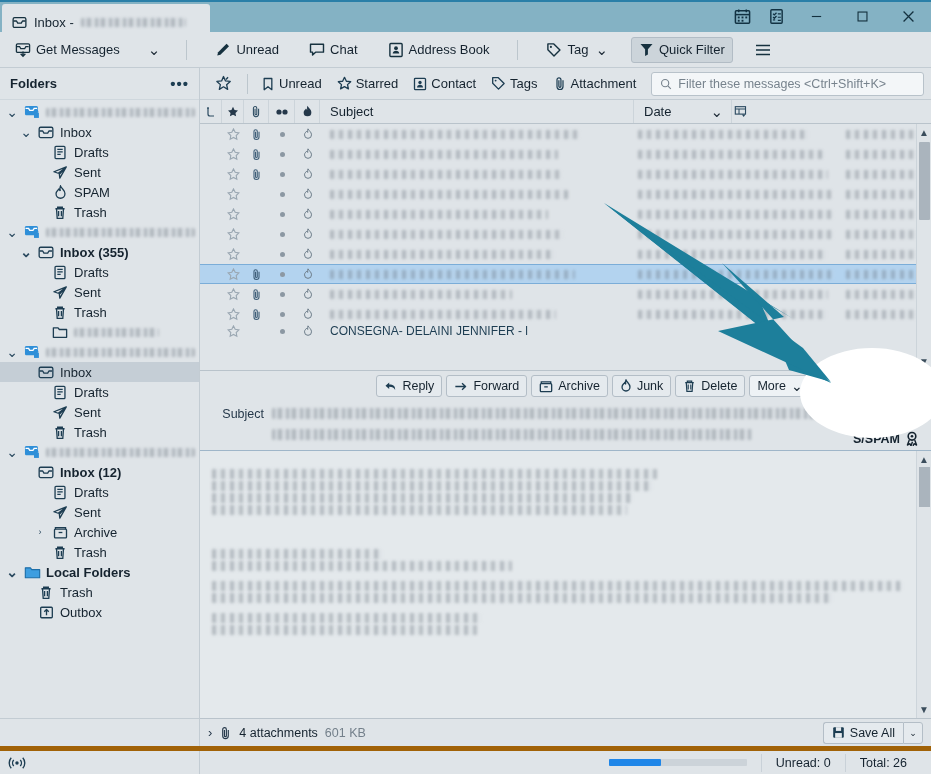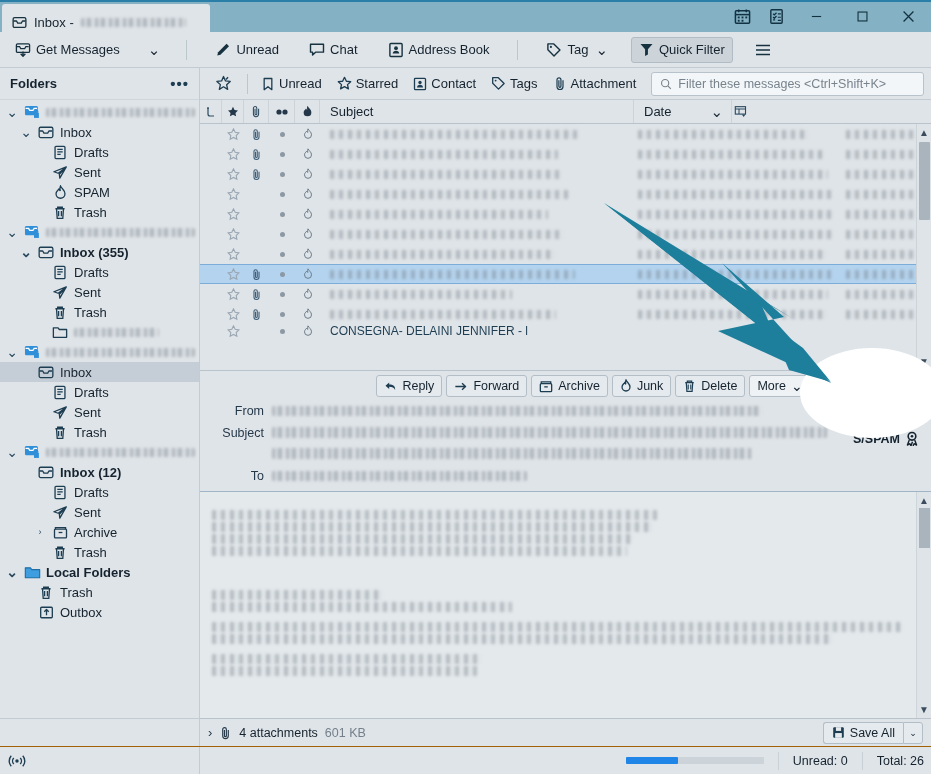--- a/index.html
+++ b/index.html
@@ -168,21 +168,21 @@
   .saveall .main {
     display:flex; align-items:center; gap:5px; height:22px; padding:0 8px; font-size:12.5px;
     border:1px solid #b4bec7; border-right:none; border-radius:3px 0 0 3px; background:#e5eaee;
   }
   .saveall .caret {
     width:20px; height:22px; display:flex; align-items:center; justify-content:center;
     border:1px solid #b4bec7; border-radius:0 3px 3px 0; background:#e5eaee; font-size:9px;
   }
 
   
-  .statusbar { height: 28px; flex:0 0 28px; display:flex; align-items:center; background:#dfe4e8; border-top:1px solid #a16207;}
+  .statusbar { height: 28px; flex:0 0 28px; display:flex; align-items:center; background:#dfe4e8; border-top:5px solid #a16207;}
   .sb-left { width: 200px; flex:0 0 200px; display:flex; align-items:center; padding-left:8px; border-right:1px solid #c3ccd3; height:100%;}
   .sb-right { flex:1; display:flex; align-items:center; justify-content:flex-end; gap:0; height:100%;}
   .progress { width: 138px; height: 7px; background: #ccd3d9; border-radius:1px; margin-right: 14px;}
   .progress > i { display:block; height:100%; background:#1f86e8; border-radius:1px;}
   .sb-cell { padding: 0 14px; font-size:12.5px; border-left:1px solid #c9d1d8; height:18px; display:flex; align-items:center;}
 
   
   .overlay { position:absolute; left:0; top:0; width:931px; height:774px; pointer-events:none; z-index:5;}
   svg { display:block; }
 </style>
@@ -1063,42 +1063,30 @@
               <span style="display:flex;">
                 <svg width="15" height="15" viewBox="0 0 16 16">
                   <path d="M6.2 1.3c1 0 1.6.7 1.6 1.5 0 .3-.1.5-.1.7h2.3v2.3c.2 0 .4-.1.7-.1.9 0 1.6.6 1.6 1.6s-.7 1.6-1.6 1.6c-.3 0-.5-.1-.7-.1v2.3H7.7c0-.2.1-.4.1-.7 0-.9-.6-1.6-1.6-1.6s-1.5.7-1.5 1.6c0 .3 0 .5.1.7H2.5V8.8c.2 0 .4.1.7.1.9 0 1.6-.6 1.6-1.6S4.1 5.7 3.2 5.7c-.3 0-.5.1-.7.1V3.5h2.3c-.1-.2-.1-.4-.1-.7 0-.8.6-1.5 1.5-1.5z" fill="#5bc236"></path>
                 </svg>
               </span>
               <span>MultiAntivirus</span>
             </div>
           </div>
 
         <div class="hdrfields">
-          <div class="hf">
-            <span class="lbl">From</span>
-            <span class="val">
-                <span class="blur" style="width:490px;height:10px;"></span>
-              </span>
-          </div>
           <div class="hf" style="margin-top:3px;">
             <span class="lbl">Subject</span>
             <span class="val">
                 <span class="blur" style="width:555px;height:11px;"></span>
               </span>
           </div>
           <div class="hf" style="margin-top:2px;">
             <span class="lbl"></span>
             <span class="val">
                 <span class="blur" style="width:480px;height:11px;"></span>
-              </span>
-          </div>
-          <div class="hf" style="margin-top:3px;">
-            <span class="lbl">To</span>
-            <span class="val">
-                <span class="blur" style="width:255px;height:10px;"></span>
               </span>
           </div>
         </div>
 
         <div class="hdrright">
           <div>19/10/2021, 14:40</div>
           <div class="smime">
             <span>S/SPAM</span>
             <span style="display:flex;">
               <svg width="14" height="15" viewBox="0 0 15 16">
@@ -1166,21 +1154,21 @@
             <path d="M6.4 4.6a5 5 0 0 0 0 6.8M13.6 4.6a5 5 0 0 1 0 6.8" fill="none" stroke="#1d3d52" stroke-width="1.5"></path>
             <path d="M3.6 2.2a8.6 8.6 0 0 0 0 11.6M16.4 2.2a8.6 8.6 0 0 1 0 11.6" fill="none" stroke="#1d3d52" stroke-width="1.5"></path>
           </svg>
       </span>
     </div>
     <div class="sb-right">
       <div class="progress">
           <i id="progress-fill" style="width: 38%;"></i>
         </div>
       <div class="sb-cell">Unread: 0</div>
-      <div class="sb-cell" style="padding-right:7px;">Total: 26</div>
+      <div class="sb-cell" style="padding-right:24px;">Total: 26</div>
     </div>
   </div>
 
   <div class="overlay">
     <svg width="931" height="774" viewBox="0 0 931 774">
       <ellipse cx="872" cy="393" rx="72" ry="45" fill="#ffffff"></ellipse>
       <path d="M604 203 L792 318 L759 299 L789 370 L828 381 L762 336 L793 353 Z" fill="#1d7f9b"></path>
       <path d="M604 203 L831 382 L803 348 Z" fill="#1d7f9b"></path>
       <path d="M831 383 L718 331 L784 317 L722 263 Z" fill="#1d7f9b"></path>
     </svg>

